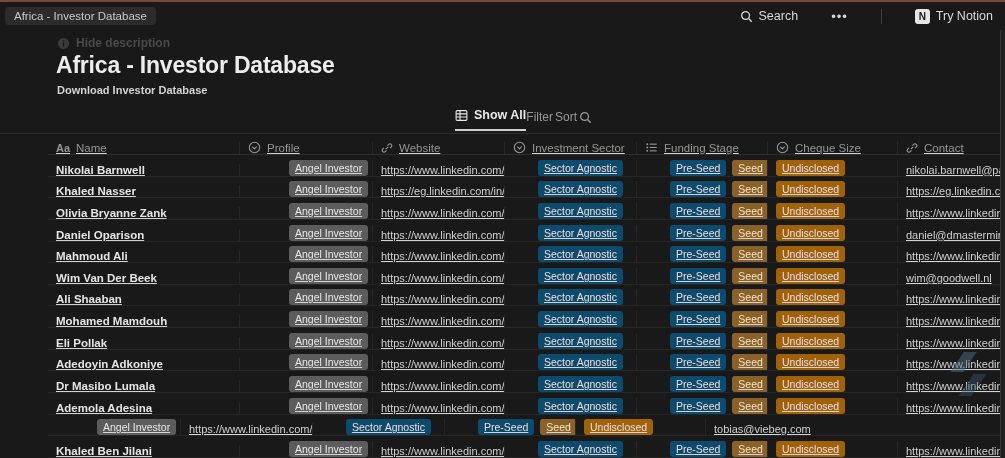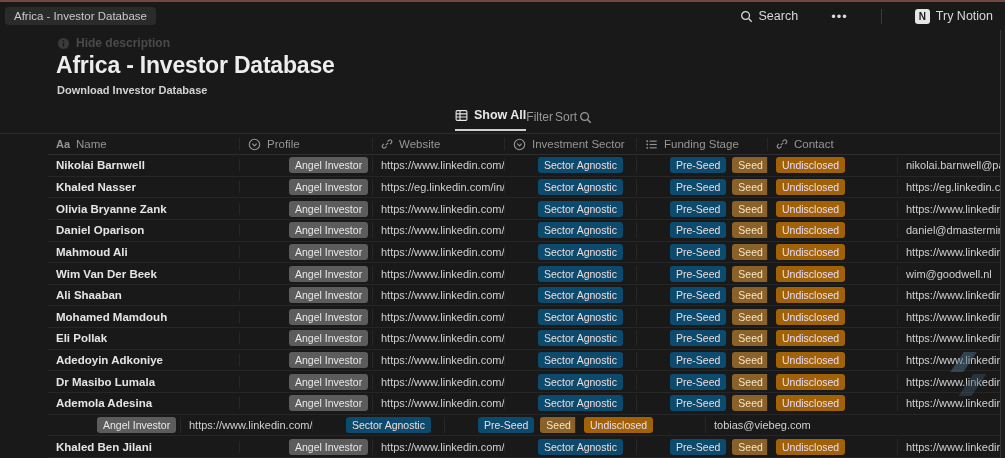--- a/index.html
+++ b/index.html
@@ -56,21 +56,21 @@
     display:flex; align-items:center; gap:6px;
     font-size:12.5px; font-weight:700; color:#e8e8e8;
     padding-bottom:7px; border-bottom:2px solid #cfcfcf; cursor:pointer;
   }
   .toolbar-right { display:flex; align-items:center; gap:2px; padding-top:2px; }
   .tool-label { font-size:12px; color:#989898; cursor:pointer; }
   .full-rule { position:absolute; left:0; top:133px; width:100%; height:1px; background:#2c2c2c; }
 
   
   .table { position:absolute; left:48px; top:134px; width:957px; }
-  .tr { display:flex; align-items:center; border-bottom:1px solid #262626; height:21.65px; }
+  .tr { display:flex; align-items:flex-end; border-bottom:1px solid #262626; height:21.65px;text-decoration:underline; }
   .thead { height:21px; border-bottom:1px solid #2e2e2e; }
   .td, .th {
     display:flex; align-items:center; padding-left:8px;
     border-right:1px solid #272727; overflow:hidden; white-space:nowrap;
   }
   .th { color:#969696; font-size:11.5px; gap:6px; }
   .c0{width:192px}.c1{width:133px}.c2{width:132px}.c3{width:132px}
   .c4{width:131px}.c5{width:130px}.c6{width:107px;border-right:none}
   .name-text { font-size:11.5px; font-weight:700; color:#e5e5e5; }
   .url-text { font-size:11px; color:#d0d0d0; }
@@ -199,20 +199,29 @@
               <circle cx="2.4" cy="7" r="1"></circle>
               <circle cx="2.4" cy="10.6" r="1"></circle>
               <rect x="5" y="2.8" width="7.6" height="1.2"></rect>
               <rect x="5" y="6.4" width="7.6" height="1.2"></rect>
               <rect x="5" y="10" width="7.6" height="1.2"></rect>
             </g>
           </svg>
         </span>
     <span class="hlabel">Funding Stage</span>
   </div>
+      <div class="th c5">
+    <span class="hicon">
+          <svg width="13" height="13" viewBox="0 0 14 14" fill="none" stroke="#969696" stroke-width="1.2">
+            <circle cx="7" cy="7" r="5.6"></circle>
+            <path d="M4.7 6 L7 8.5 L9.3 6"></path>
+          </svg>
+        </span>
+    <span class="hlabel">Cheque Size</span>
+  </div>
       <div class="th c6">
     <span class="hicon">
           <svg width="12" height="12" viewBox="0 0 14 14" fill="none" stroke="#969696" stroke-width="1.3">
             <path d="M5.6 8.4 L8.4 5.6"></path>
             <path d="M7.6 4.2 l1.4-1.4 a2.1 2.1 0 0 1 3 3 L10.6 7.2"></path>
             <path d="M6.4 9.8 l-1.4 1.4 a2.1 2.1 0 0 1 -3 -3 L3.4 6.8"></path>
           </svg>
         </span>
     <span class="hlabel">Contact</span>
   </div>

